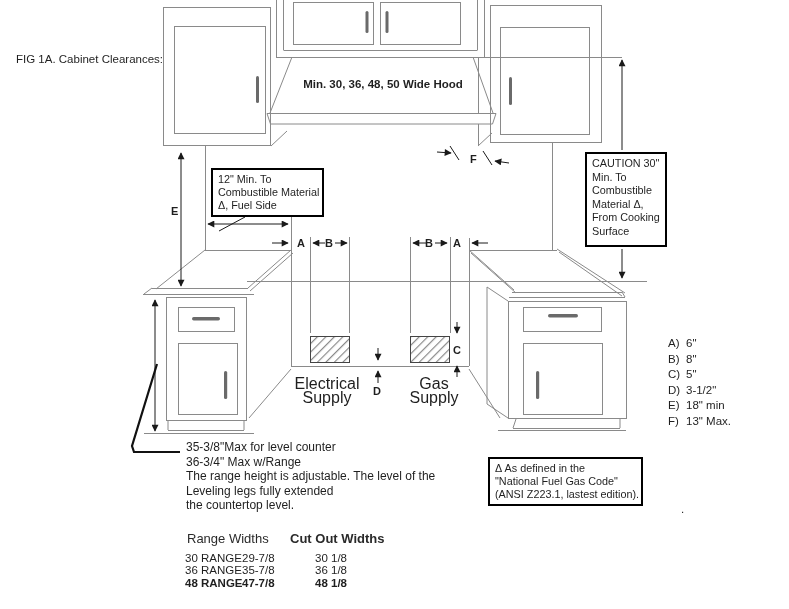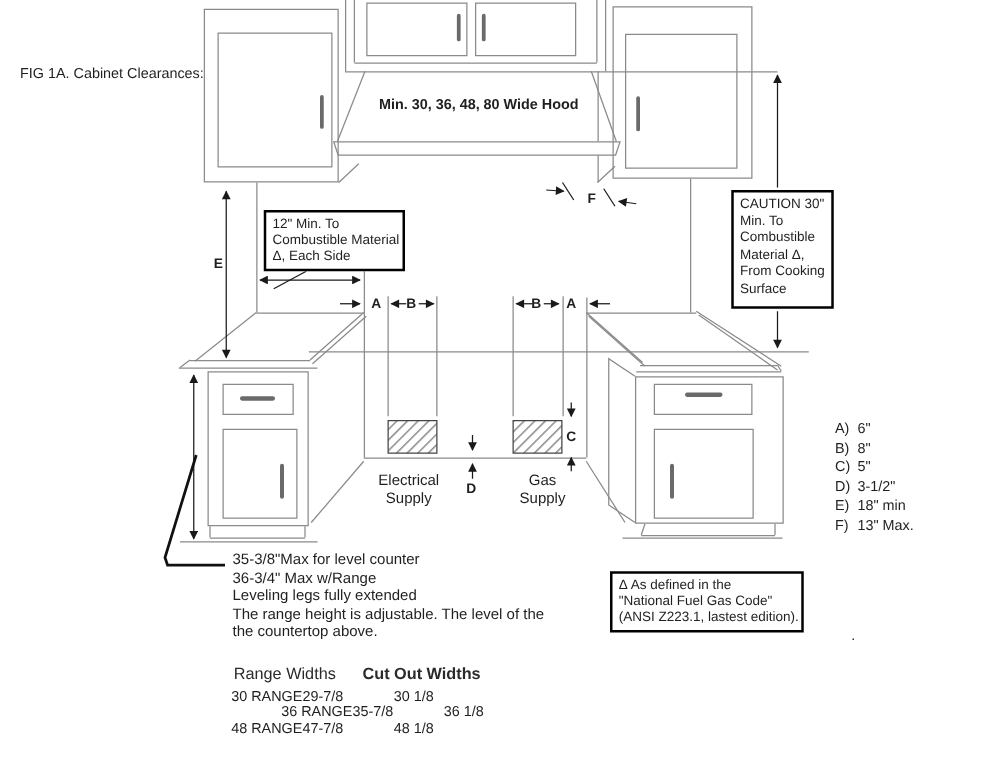--- a/index.html
+++ b/index.html
@@ -12,21 +12,21 @@
   .framebox{position:absolute;border:2px solid #000;background:#fff;font-size:10.8px;
             line-height:13.2px;padding:3px 5px;white-space:nowrap;}
   .center{text-align:center;}
   .note-block{position:absolute;font-size:12px;line-height:14.5px;white-space:nowrap;}
   .legend-row{position:absolute;font-size:11.5px;white-space:nowrap;}
   .legend-key{display:inline-block;width:18px;}
   .tbl-header{position:absolute;font-size:13px;white-space:nowrap;color:#2a2a2a;}
   .tbl-row{position:absolute;font-size:11.5px;height:12px;white-space:nowrap;}
   .tbl-row span{position:absolute;top:0;}
   .c1{left:0;} .c2{left:57px;} .c3{left:130px;}
-  .supply-label{position:absolute;font-size:12px;line-height:14px;text-align:center;}
+  .supply-label{position:absolute;font-size:16px;line-height:14px;text-align:center;}
 </style>
 </head>
 <body>
 
 <div id="stage">
 
   <svg id="draw" width="789" height="609" viewBox="0 0 789 609">
     <defs>
       <marker id="arr" viewBox="0 0 10 10" refX="9" refY="5" markerWidth="9" markerHeight="7" orient="auto-start-reverse">
         <path d="M0,0 L10,5 L0,10 z" fill="#1a1a1a"></path>
@@ -167,26 +167,26 @@
       <line x1="509" y1="163" x2="495" y2="161" marker-end="url(#arr)"></line>
       <line x1="450" y1="146" x2="459" y2="160"></line>
       <line x1="483" y1="151" x2="492" y2="165"></line>
     </g>
 
     <polyline points="157,364 132,446 134,452 180,452" stroke="#111" stroke-width="2.2" fill="none"></polyline>
   </svg>
 
   <div class="txt" style="left:16px;top:37px;margin-top:16px;">FIG 1A. Cabinet Clearances:</div>
 
-  <div class="txt bold center" style="left:288px;top:78px;width:190px;">Min. 30, 36, 48, 80 Wide Hood</div>
+  <div class="txt bold center" style="left:288px;top:78px;width:190px;">Min. 30, 36, 48, 50 Wide Hood</div>
 
   <div class="framebox" style="left:211px;top:168px;width:99px;height:39px;">
     <div>12" Min. To</div>
     <div>Combustible Material</div>
-    <div>Δ, Each Side</div>
+    <div>Δ, Fuel Side</div>
   </div>
 
   <div class="framebox" style="left:585px;top:152px;width:68px;height:85px;line-height:13.6px;">
     <div>CAUTION 30"</div>
     <div>Min. To</div>
     <div>Combustible</div>
     <div>Material   Δ,</div>
     <div>From Cooking</div>
     <div>Surface</div>
   </div>
@@ -230,39 +230,39 @@
   <div class="legend-row" style="left:668px;top:399px;">
     <span class="legend-key">E)</span><span>18" min</span>
   </div>
   <div class="legend-row" style="left:668px;top:415px;">
     <span class="legend-key">F)</span><span>13" Max.</span>
   </div>
 
   <div class="note-block" style="left:186px;top:440px;">
     <div>35-3/8"Max for level counter</div>
     <div>36-3/4" Max w/Range</div>
+    <div>The range height is adjustable. The level of the</div>
     <div>Leveling legs fully extended</div>
-    <div>The range height is adjustable. The level of the</div>
-    <div>the countertop above.</div>
+    <div>the countertop level.</div>
   </div>
 
   <div class="tbl-header" style="left:187px;top:531px;">Range Widths</div>
   <div class="tbl-header" style="left:290px;top:531px;font-weight:bold;">Cut Out Widths</div>
 
   <div class="tbl-row" style="left:185px;top:552px;width:220px;text-decoration:underline;">
     <span class="c1">30 RANGE</span>
     <span class="c2">29-7/8</span>
     <span class="c3">30 1/8</span>
   </div>
-  <div class="tbl-row" style="left:185px;top:564px;width:220px;margin-left:40px;">
+  <div class="tbl-row" style="left:185px;top:564px;width:220px;">
     <span class="c1">36 RANGE</span>
     <span class="c2">35-7/8</span>
     <span class="c3">36 1/8</span>
   </div>
-  <div class="tbl-row" style="left:185px;top:577px;width:220px;">
+  <div class="tbl-row" style="left:185px;top:577px;width:220px;font-weight:bold;">
     <span class="c1">48 RANGE</span>
     <span class="c2">47-7/8</span>
     <span class="c3">48 1/8</span>
   </div>
   <div class="tbl-row" style="left:185px;top:616px;width:220px;">
     <span class="c1">60 RANGE</span>
     <span class="c2">59-7/8</span>
     <span class="c3">40-1/8</span>
   </div>
 

